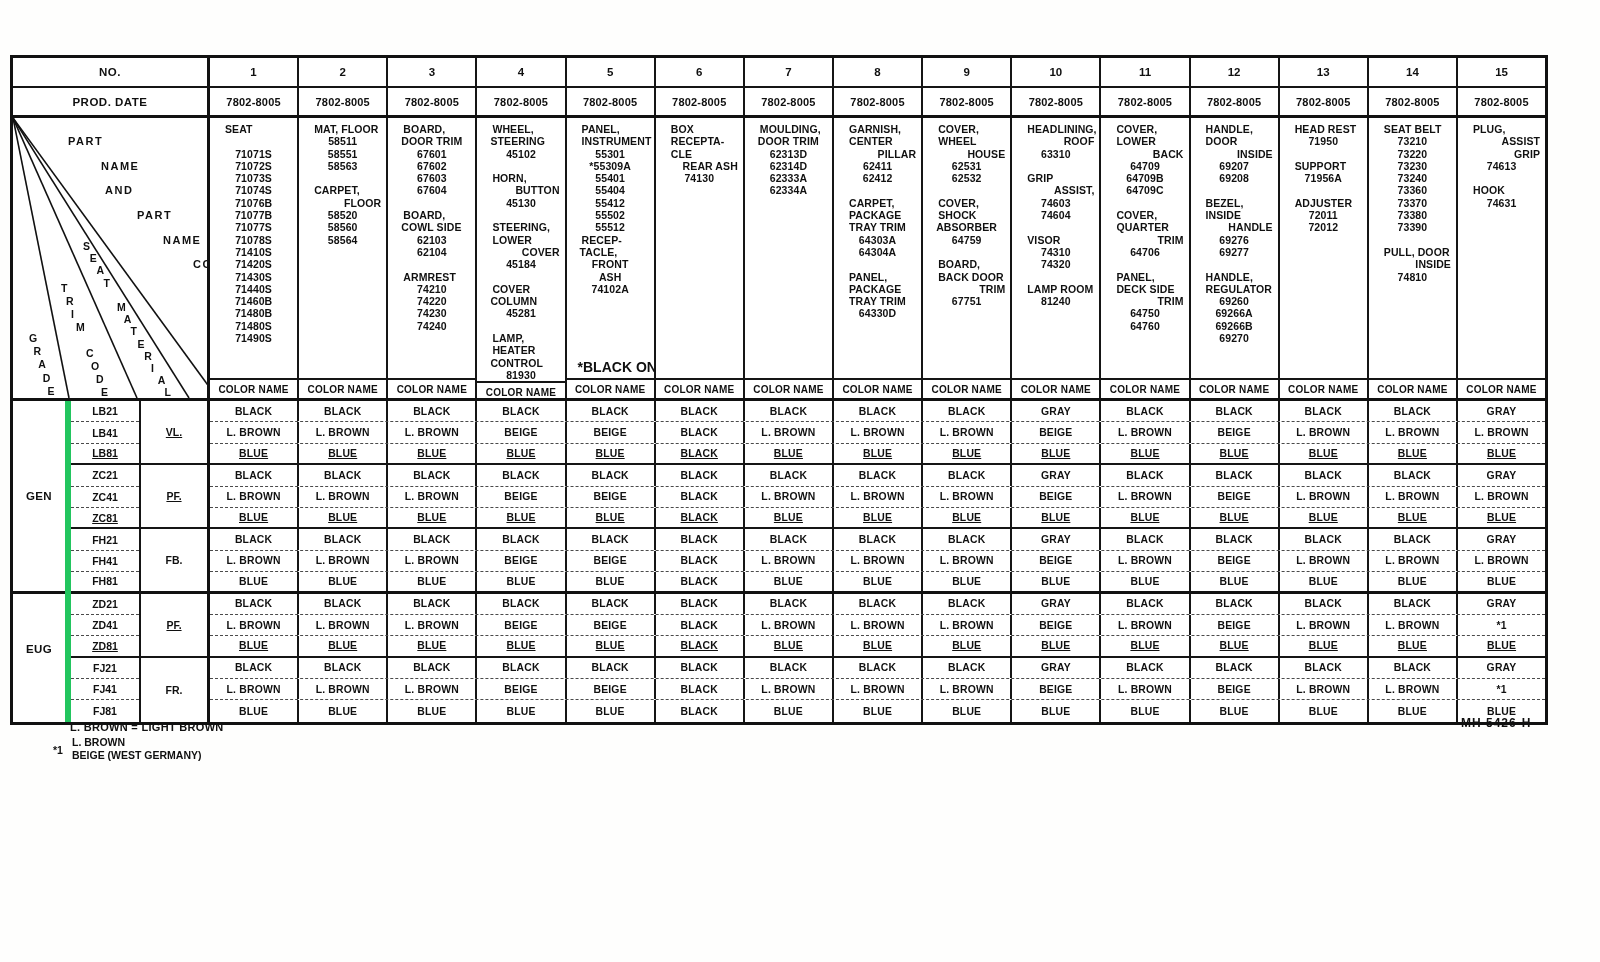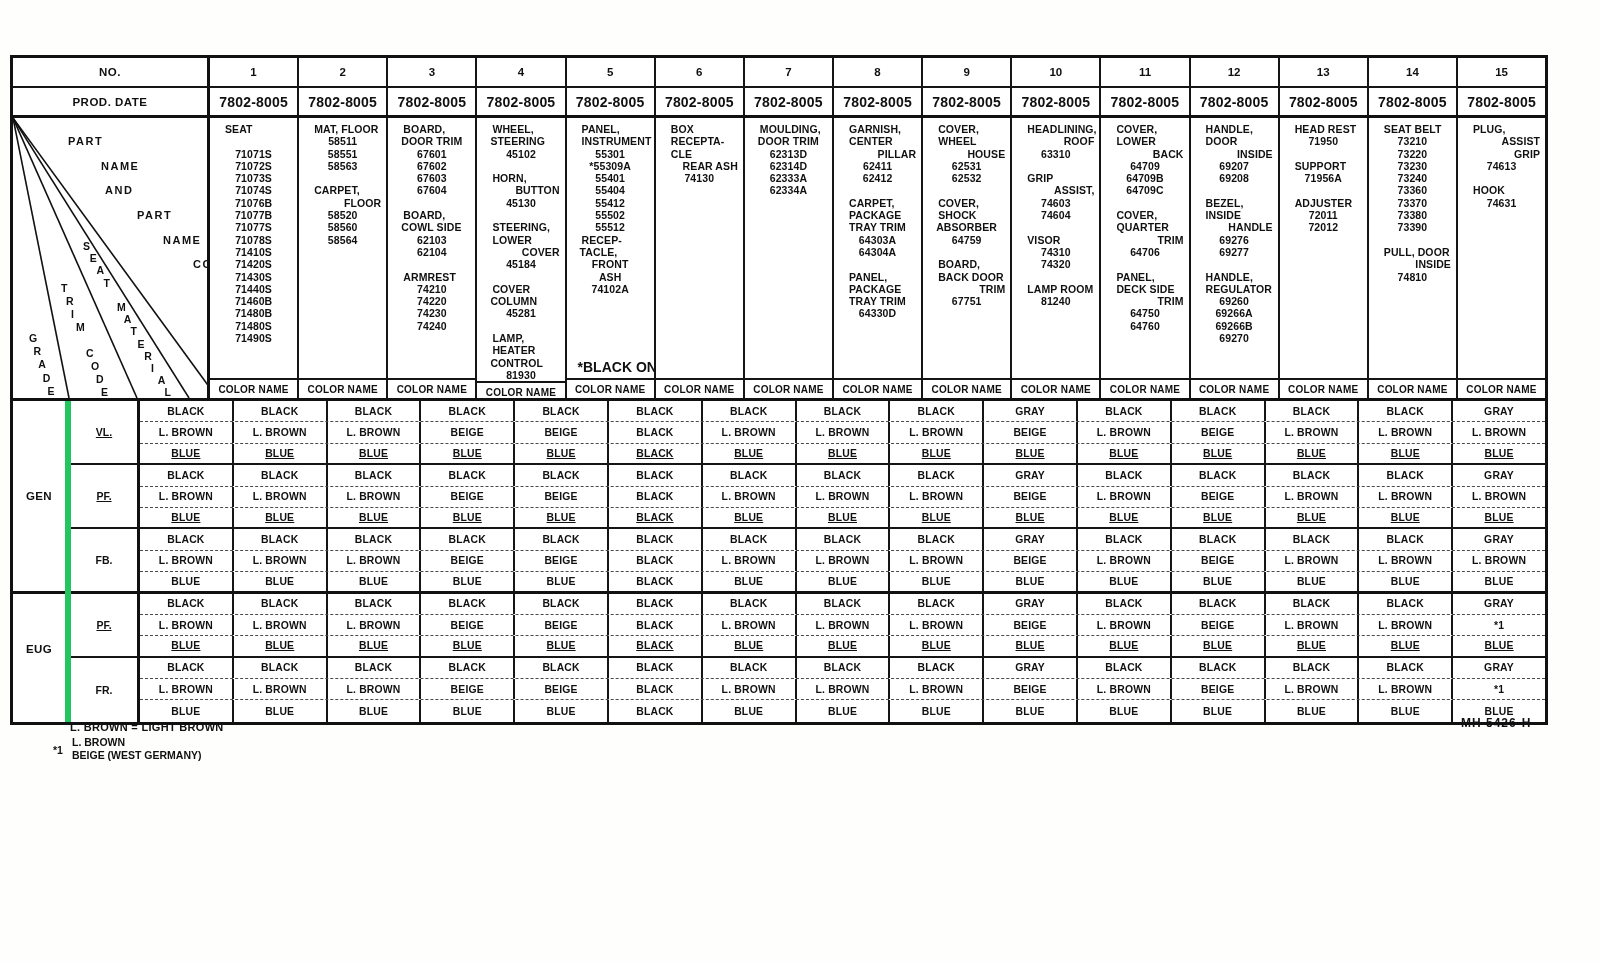--- a/index.html
+++ b/index.html
@@ -9,21 +9,21 @@
   .flexr{display:flex;}
   
   .r-no{height:28px;border-bottom:2px solid #151515;}
   .r-pd{height:27px;border-bottom:3px solid #111;}
   .labelblock{flex:0 0 197px;border-right:3px solid #111;box-sizing:border-box;
               display:flex;align-items:center;justify-content:center;font-size:11.5px;letter-spacing:.5px;}
   .cell{flex:1 1 0;border-right:2px solid #151515;box-sizing:border-box;
         display:flex;align-items:center;justify-content:center;overflow:hidden;}
   .cell:last-child{border-right:none;}
   .r-no .cell{font-size:11.5px;}
-  .r-pd .cell{font-size:14px;letter-spacing:.2px;}
+  .r-pd .cell{font-size:11px;letter-spacing:.2px;}
   
   .r-part{height:280px;border-bottom:3px solid #111;}
   .corner{flex:0 0 197px;border-right:3px solid #111;box-sizing:border-box;position:relative;overflow:hidden;}
   .corner svg{position:absolute;left:0;top:0;}
   .stair{position:absolute;font-size:11px;letter-spacing:1.5px;white-space:nowrap;}
   .diagch{position:absolute;font-size:10.5px;}
   .part-col{flex:1 1 0;border-right:2px solid #151515;box-sizing:border-box;position:relative;
             display:flex;flex-direction:column;overflow:hidden;}
   .part-col:last-child{border-right:none;}
   .part-text{flex:1 1 auto;padding-top:5px;font-size:10.5px;line-height:12.3px;letter-spacing:.1px;}
@@ -422,20 +422,37 @@
             <div class="colorname">COLOR NAME</div>
           </div>
         </div>
     </div>
 
     <div class="flexr r-body">
       <div class="grade-col" id="gradeCol">
           <div class="grade-cell bb-h" style="height: 192.6px;">GEN</div>
           <div class="grade-cell" style="height: 110px;">EUG</div>
         </div>
+      <div class="trim-col" id="trimCol">
+          <div class="trim-cell bb-d">LB21</div>
+          <div class="trim-cell bb-d">LB41</div>
+          <div class="trim-cell bb-s">LB81</div>
+          <div class="trim-cell bb-d">ZC21</div>
+          <div class="trim-cell bb-d">ZC41</div>
+          <div class="trim-cell bb-s">ZC81</div>
+          <div class="trim-cell bb-d">FH21</div>
+          <div class="trim-cell bb-d">FH41</div>
+          <div class="trim-cell bb-h">FH81</div>
+          <div class="trim-cell bb-d">ZD21</div>
+          <div class="trim-cell bb-d">ZD41</div>
+          <div class="trim-cell bb-s">ZD81</div>
+          <div class="trim-cell bb-d">FJ21</div>
+          <div class="trim-cell bb-d">FJ41</div>
+          <div class="trim-cell">FJ81</div>
+        </div>
       <div class="mat-col" id="matCol">
           <div class="mat-cell bb-s" style="height: 64.2px;">VL.</div>
           <div class="mat-cell bb-s" style="height: 64.2px;">PF.</div>
           <div class="mat-cell bb-h" style="height: 64.2px;">FB.</div>
           <div class="mat-cell bb-s" style="height: 64.2px;">PF.</div>
           <div class="mat-cell" style="height: 64.2px;">FR.</div>
         </div>
       <div class="colorgrid" id="colorGrid">
           <div class="crow flexr bb-d">
             <div class="cell">BLACK</div>

